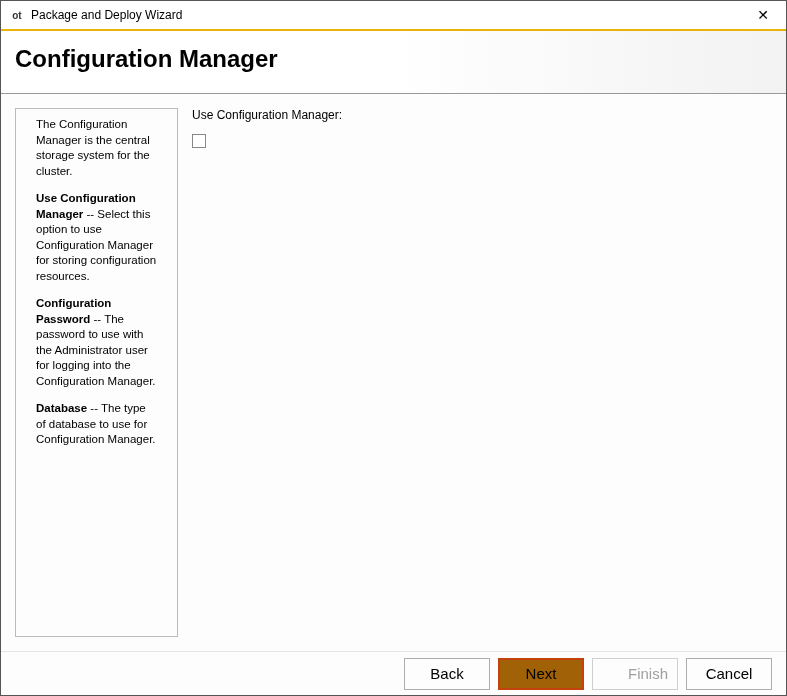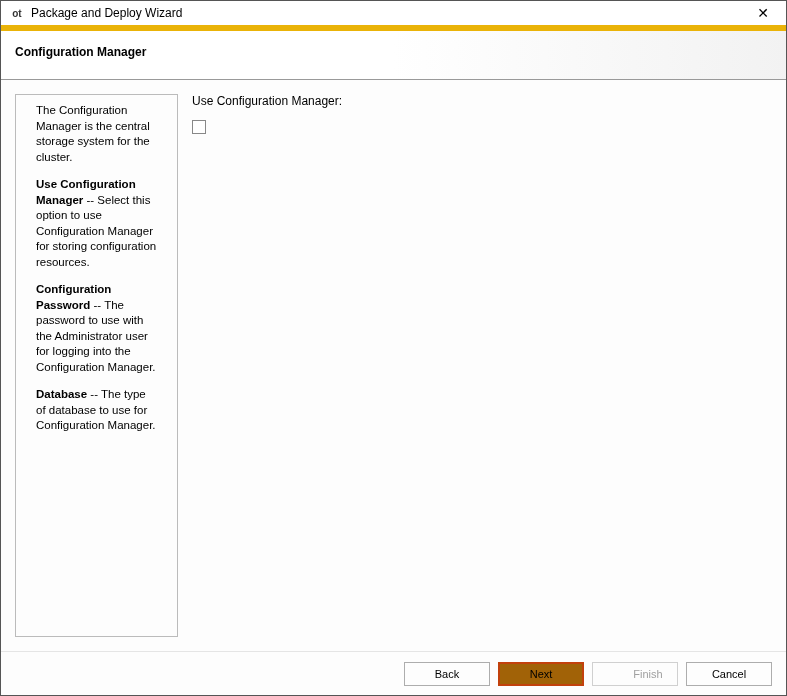--- a/index.html
+++ b/index.html
@@ -1,35 +1,35 @@
 <!DOCTYPE html>
 <html><head>
   <meta charset="utf-8">
   <style>
     * { box-sizing: border-box; margin: 0; padding: 0; }
     html, body { width: 787px; height: 696px; font-family: "Segoe UI", Arial, sans-serif; font-size: 12px; color: #000; background: #fff; overflow: hidden; }
     .window { width: 787px; height: 696px; border: 1px solid #555; display: flex; flex-direction: column; }
-    .titlebar { height: 30px; display: flex; align-items: center; justify-content: space-between; padding: 0 0 0 8px; border-bottom: 6px solid #eab308; }
+    .titlebar { height: 30px; display: flex; align-items: center; justify-content: space-between; padding: 0 0 0 8px; border-bottom: 2px solid #eab308; }
     .titlebar-left { display: flex; align-items: center; gap: 6px; }
     .app-icon { width: 16px; height: 16px; display: flex; align-items: center; justify-content: center; font-weight: bold; font-size: 10px; color: #333; }
     .title-text { font-size: 12px; }
     .close-btn { width: 46px; height: 30px; display: flex; align-items: center; justify-content: center; cursor: pointer; }
     .close-x { font-size: 14px; font-weight: 300; line-height: 1; }
     .header { padding: 14px 14px 20px 14px; border-bottom: 1px solid #999; background: linear-gradient(to right, #fff 50%, #f2f2f2); }
-    .header h1 { font-size: 12px; font-weight: bold; }
+    .header h1 { font-size: 24px; font-weight: bold; }
     .body { flex: 1; display: flex; padding: 14px; gap: 14px; background: #fdfdfd; overflow: hidden; }
     .help-panel { width: 163px; border: 1px solid #bbb; padding: 8px 20px; font-size: 11.5px; line-height: 1.35; background: #fdfdfd; }
     .help-panel p { margin-bottom: 12px; }
     .help-panel b { font-weight: bold; }
     .main-panel { flex: 1; padding-top: 0; }
     .field-row { display: flex; flex-direction: column; gap: 12px; }
     .field-label { font-size: 12px; }
     .checkbox { width: 14px; height: 14px; border: 1px solid #888; background: #fff; cursor: pointer; }
     .footer { height: 44px; display: flex; align-items: center; justify-content: flex-end; padding: 0 14px; gap: 8px; border-top: 1px solid #e5e5e5; background: #fdfdfd; }
-    .btn { width: 86px; height: 24px; border: 1px solid #adadad; background: #fdfdfd; font-size: 11px; cursor: pointer; font-family: inherit; }
+    .btn { width: 86px; height: 32px; border: 1px solid #adadad; background: #fdfdfd; font-size: 15px; cursor: pointer; font-family: inherit; }
     .btn:disabled { color: #a0a0a0; cursor: default; border-color: #d0d0d0; padding-left: 26px; }
     .btn.primary { border: 2px solid #c2410c; background: #a16207; }
   </style>
 </head>
 <body>
 
 <div class="window">
   <div class="titlebar">
     <div class="titlebar-left">
       <div class="app-icon">ot</div>

